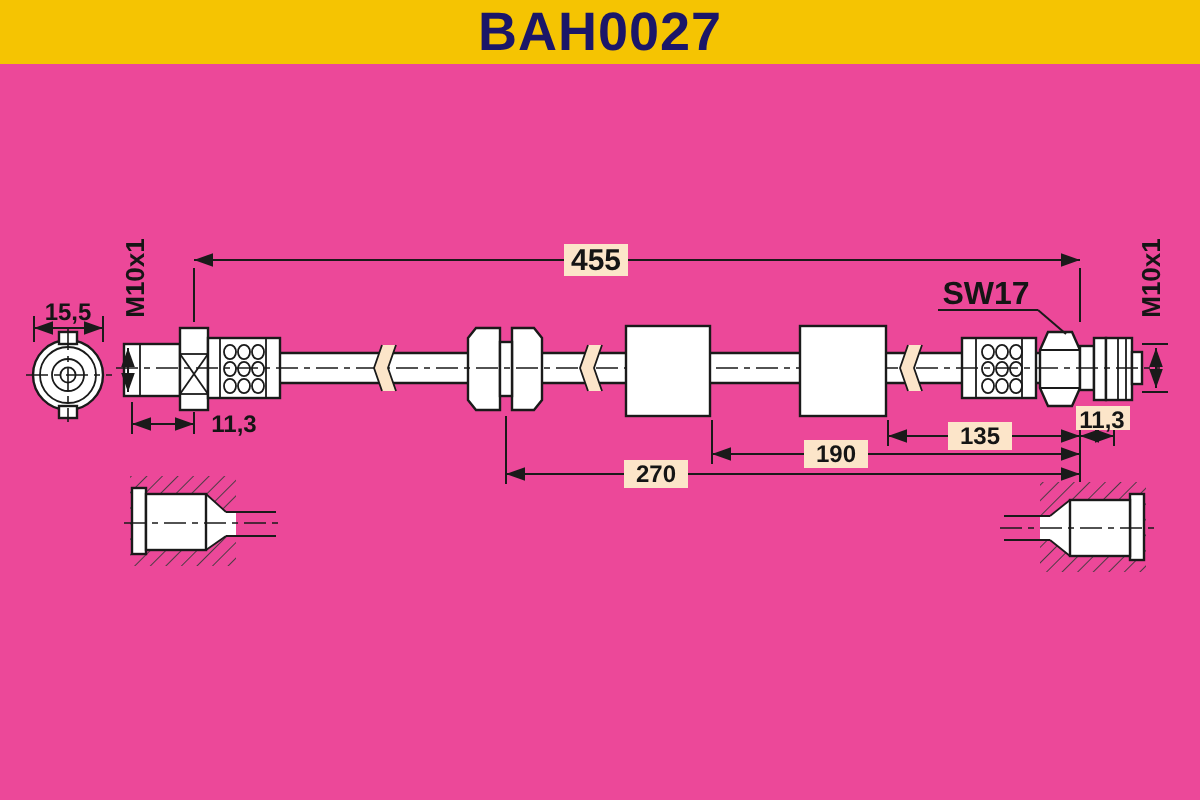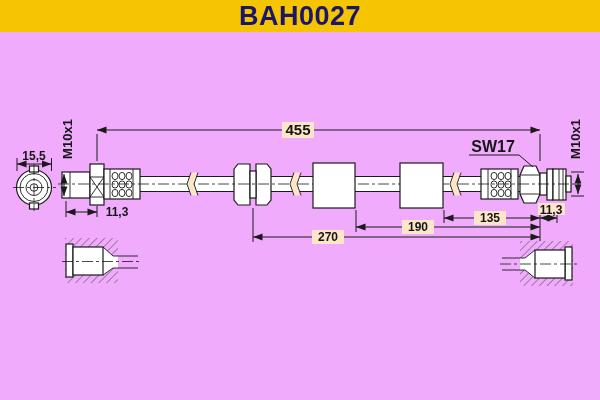--- a/index.html
+++ b/index.html
@@ -1,16 +1,16 @@
 <!DOCTYPE html>
 <html><head>
 <meta charset="utf-8">
 <style>
   html,body{margin:0;padding:0;}
-  #stage{position:relative;width:600px;height:400px;overflow:hidden;background:#f0abfc;
+  #stage{position:relative;width:600px;height:400px;overflow:hidden;background:#ec4899;
          font-family:"Liberation Sans",sans-serif;}
   #hdr{position:absolute;left:0;top:0;width:600px;height:32px;background:#F5C402;
        display:flex;align-items:center;justify-content:center;}
   #hdr .title{font-weight:bold;font-size:27px;letter-spacing:.5px;color:#1B1668;}
   svg{position:absolute;left:0;top:0;}
   .part{fill:#ffffff;stroke:#1A1A1A;stroke-width:1.2;}
   .thick{fill:none;stroke:#1A1A1A;stroke-width:1.2;}
   .thin{fill:none;stroke:#1A1A1A;stroke-width:0.9;}
   .dim{fill:none;stroke:#1A1A1A;stroke-width:1;}
   .cl{fill:none;stroke:#1A1A1A;stroke-width:0.8;stroke-dasharray:11 3 3 3;}

